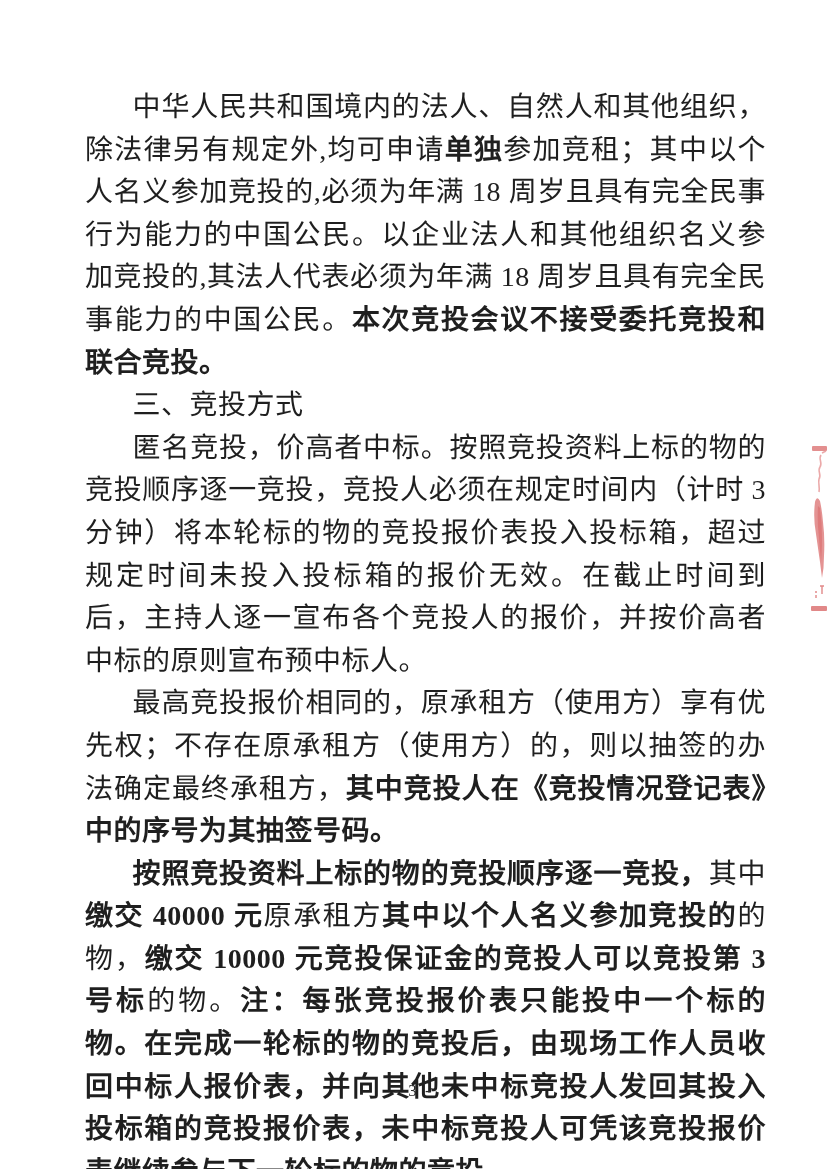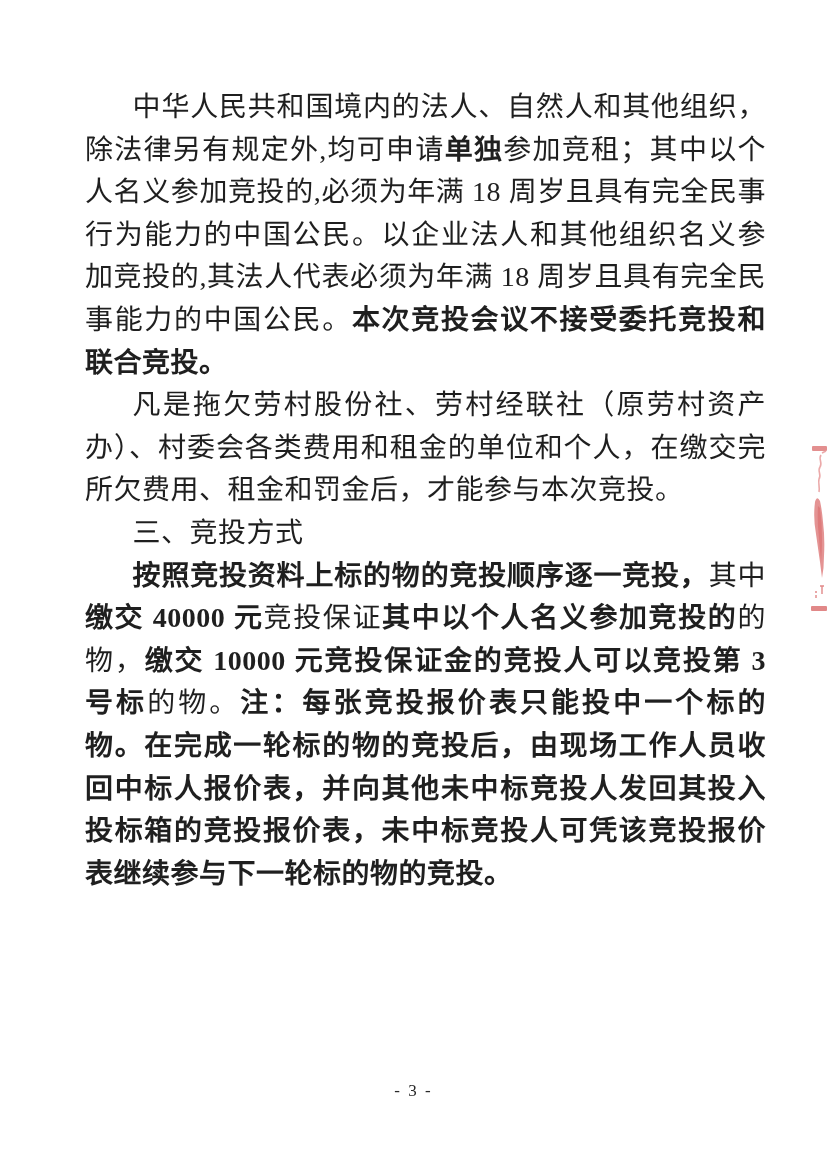--- a/index.html
+++ b/index.html
@@ -52,23 +52,24 @@
     height: 180px;
   }
 </style>
 </head>
 <body>
 
 <div class="page">
 
   <div class="content">
     <p><span>中华人民共和国境内的法人、自然人和其他组织，除法律另有规定外,均可申请</span><span class="bold">单独</span><span>参加竞租；其中以个人名义参加竞投的,必须为年满 18 周岁且具有完全民事行为能力的中国公民。以企业法人和其他组织名义参加竞投的,其法人代表必须为年满 18 周岁且具有完全民事能力的中国公民。</span><span class="bold">本次竞投会议不接受委托竞投和联合竞投。</span></p>
-    <p><span>凡是拖欠劳村股份社、劳村经联社（原劳村资产办）、村委会各类费用和租金的单位和个人，在缴交完所欠费用、租金和罚金后，才能参与本次竞投。</span></p>
     <p><span>三、竞投方式</span></p>
-    <p><span class="bold">按照竞投资料上标的物的竞投顺序逐一竞投，</span><span>其中</span><span class="bold">缴交 40000 元</span><span>竞投保证</span><span class="bold">其中以个人名义参加竞投的</span><span>的物，</span><span class="bold">缴交 10000 元竞投保证金的竞投人可以竞投第 3 号标</span><span>的物。</span><span class="bold">注：每张竞投报价表只能投中一个标的物。在完成一轮标的物的竞投后，由现场工作人员收回中标人报价表，并向其他未中标竞投人发回其投入投标箱的竞投报价表，未中标竞投人可凭该竞投报价表继续参与下一轮标的物的竞投。</span></p>
+    <p><span>匿名竞投，价高者中标。按照竞投资料上标的物的竞投顺序逐一竞投，竞投人必须在规定时间内（计时 3 分钟）将本轮标的物的竞投报价表投入投标箱，超过规定时间未投入投标箱的报价无效。在截止时间到后，主持人逐一宣布各个竞投人的报价，并按价高者中标的原则宣布预中标人。</span></p>
+    <p><span>最高竞投报价相同的，原承租方（使用方）享有优先权；不存在原承租方（使用方）的，则以抽签的办法确定最终承租方，</span><span class="bold">其中竞投人在《竞投情况登记表》中的序号为其抽签号码。</span></p>
+    <p><span class="bold">按照竞投资料上标的物的竞投顺序逐一竞投，</span><span>其中</span><span class="bold">缴交 40000 元</span><span>原承租方</span><span class="bold">其中以个人名义参加竞投的</span><span>的物，</span><span class="bold">缴交 10000 元竞投保证金的竞投人可以竞投第 3 号标</span><span>的物。</span><span class="bold">注：每张竞投报价表只能投中一个标的物。在完成一轮标的物的竞投后，由现场工作人员收回中标人报价表，并向其他未中标竞投人发回其投入投标箱的竞投报价表，未中标竞投人可凭该竞投报价表继续参与下一轮标的物的竞投。</span></p>
 
   </div>
 
   <svg class="seal" viewBox="0 0 18 180" xmlns="http://www.w3.org/2000/svg" aria-hidden="true">
     <rect x="3" y="8" width="15" height="5" rx="1" fill-opacity="0.75" fill="#d96a6a"></rect>
     <path d="M13,15 l4,-2 M12,17 C9,21 14,25 11,29 C8,33 13,37 10,41 C9,45 11,49 10,54" fill="none" stroke-width="1.6" stroke-opacity="0.9" stroke="#e9a0a0"></path>
     <path d="M6,64 Q4,80 7,96 Q9,110 11,124 Q12,132 13,140 Q15,130 15,118 Q16,100 14,84 Q13,72 11,63 Q8,57 6,64 Z" fill-opacity="0.72" fill="#d96a6a"></path>
     <path d="M9,68 Q8,84 10,100 Q11,112 12,124 Q13,114 13,100 Q13,84 11,70 Z" fill-opacity="0.55" fill="#d96a6a"></path>
     <path d="M11,148 h4 M13,148 v8 M6,154 h2 M7,157 v3" fill="none" stroke-width="1.4" stroke-opacity="0.8" stroke="#d96a6a"></path>
     <rect x="2" y="168" width="16" height="5" rx="1" fill-opacity="0.8" fill="#d96a6a"></rect>

